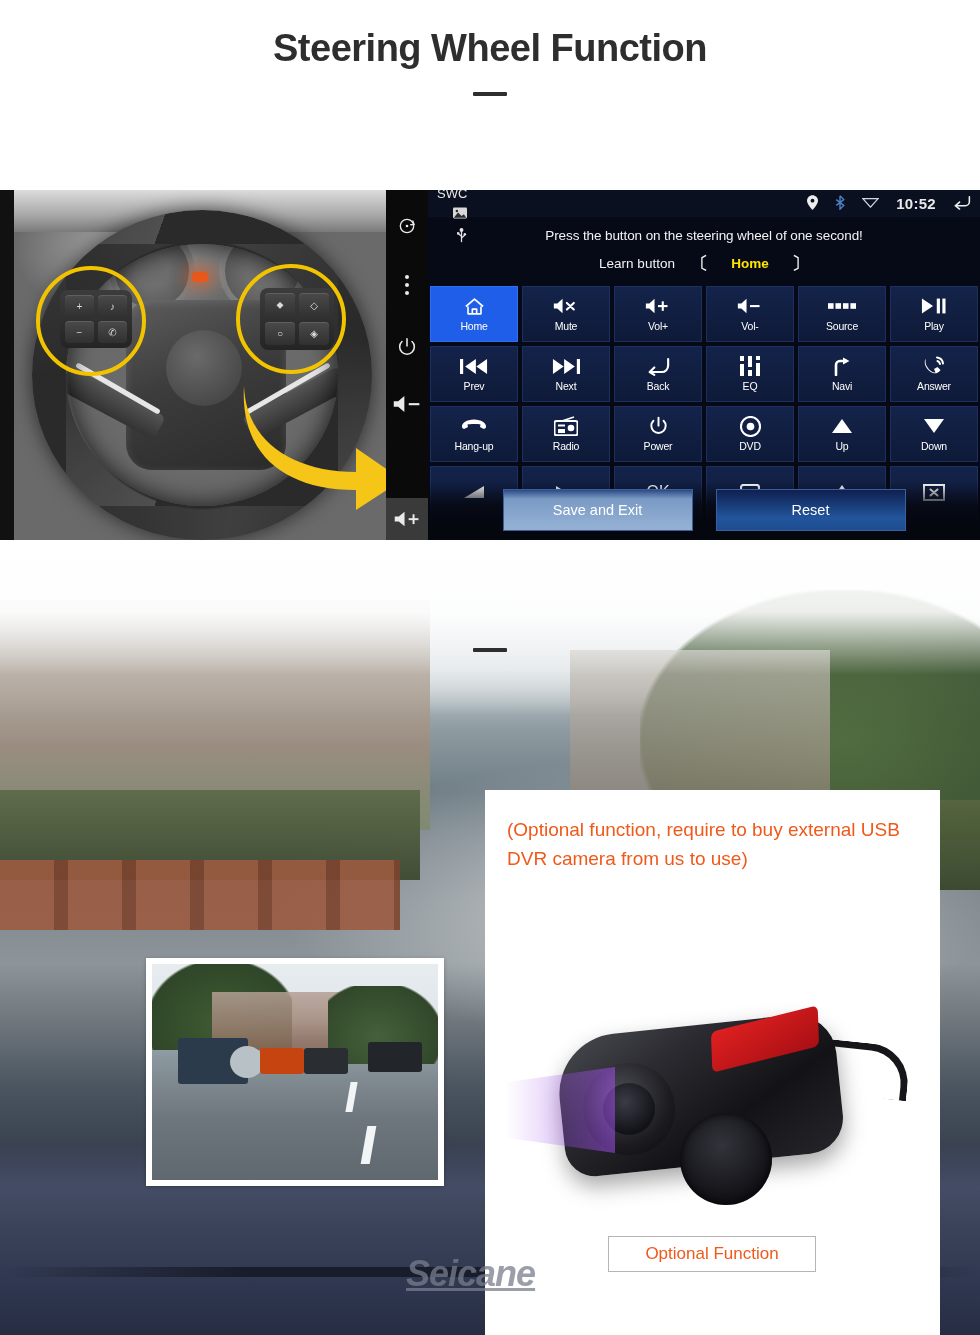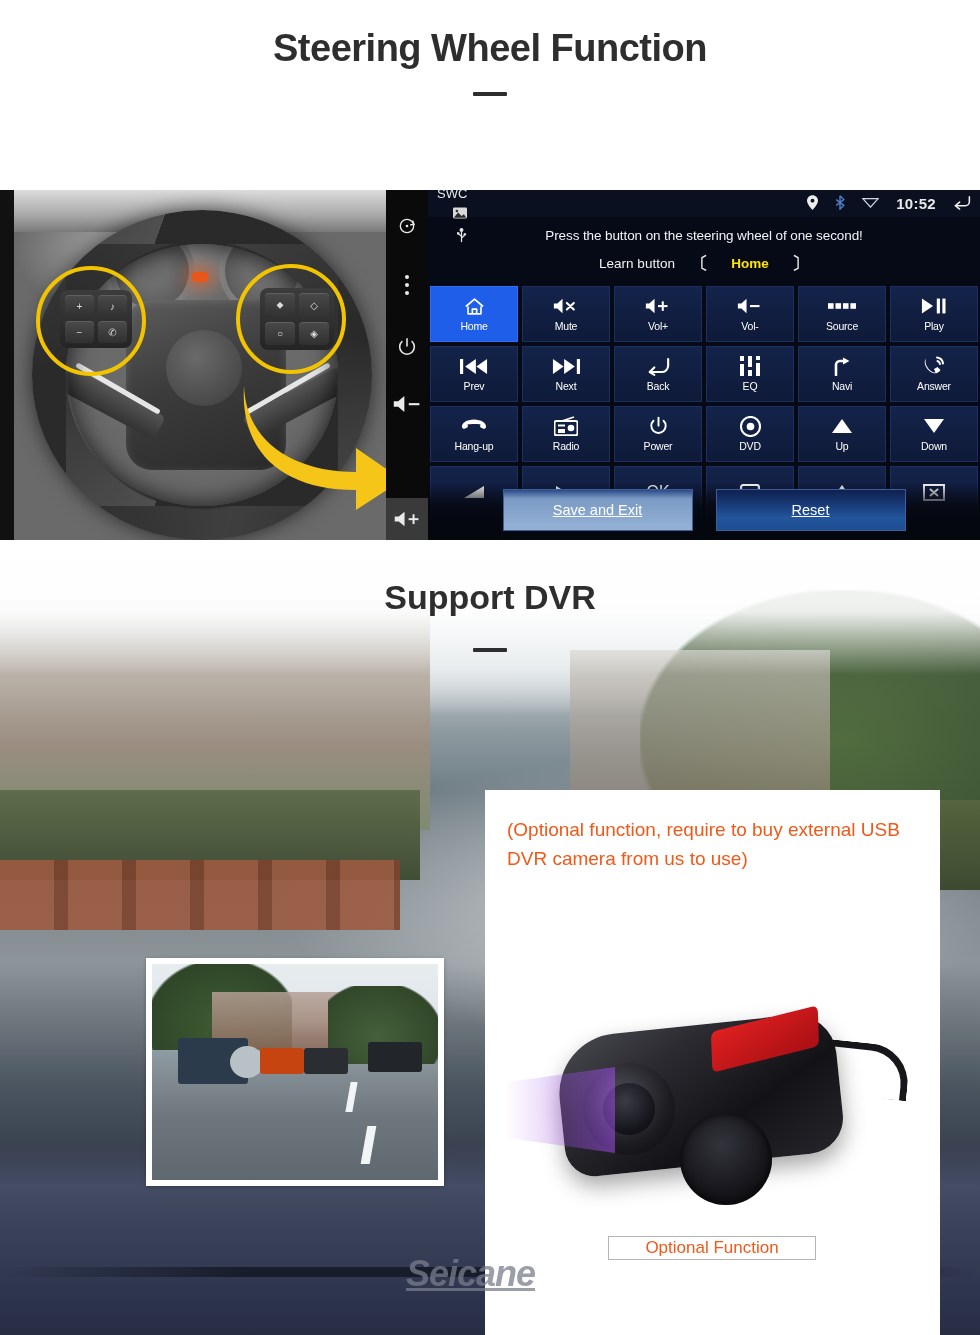--- a/index.html
+++ b/index.html
@@ -112,21 +112,21 @@
   .gbtn.active { background:#1f5ee8; border-color:#2f6ef5; }
   .gbtn .lbl { font-size:10.5px; letter-spacing:-.2px; }
   .gbtn .ico { height:20px; display:flex; align-items:center; justify-content:center; }
 
   .grid-mask { position:absolute; left:0; bottom:0; width:594px; height:58px;
     background:linear-gradient(180deg, rgba(5,7,15,0) 0%, rgba(5,7,15,.86) 42%, #05070f 72%); }
   .action-bar { position:absolute; left:42px; bottom:7px; width:552px; height:44px;
     display:flex; gap:23px; justify-content:center; }
   .act {
     width:190px; height:42px; display:flex; align-items:center; justify-content:center;
-    color:#fff; font-size:14.5px; border:1px solid #3b5f9c;text-decoration:underline;
+    color:#fff; font-size:14.5px; border:1px solid #3b5f9c;
   }
   .act.save  { background:linear-gradient(#2b4a86,#7a9ac4 22%,#93b0d4 92%); color:#fff; }
   .act.reset { background:linear-gradient(#0f2050,#22559c 70%,#1d4d91); }
 
   
   .dvr { position:absolute; left:0; top:560px; width:980px; height:775px; overflow:hidden; }
   .dvr-bg {
     position:absolute; inset:0;
     background:
       
@@ -209,21 +209,21 @@
     background:radial-gradient(circle at 42% 36%, #3b3b46, #121218 70%); }
   .cam-speaker { position:absolute; left:175px; top:118px; width:92px; height:92px; border-radius:50%;
     background:radial-gradient(circle at 45% 35%, #33333b, #111116 70%);
     box-shadow:inset 0 0 10px rgba(0,0,0,.8); }
   .cam-beam { position:absolute; left:0px; top:72px; width:110px; height:86px;
     background:linear-gradient(90deg, rgba(150,70,230,.0), rgba(160,80,235,.55));
     clip-path:polygon(0 18%,100% 0,100% 100%,0 82%); }
   .cam-cable { position:absolute; left:318px; top:48px; width:86px; height:54px;
     border-top:7px solid #17171b; border-right:7px solid #17171b; border-radius:0 40px 0 0; transform:rotate(6deg); }
 
-  .opt-box { position:absolute; left:608px; top:1236px; width:208px; height:24px;
+  .opt-box { position:absolute; left:608px; top:1236px; width:208px; height:36px;
     border:1px solid #b5b5b5; background:#fff;
     display:flex; align-items:center; justify-content:center;
     color:#f0591a; font-size:17px; }
   .wm-dvr { position:absolute; left:406px; top:1253px; width:230px; height:44px;
     font-style:italic; font-weight:bold; font-size:36px; color:rgba(120,126,140,.75);
     letter-spacing:-1px; pointer-events:none;text-decoration:underline; }
 </style>
 </head>
 <body>
 
@@ -620,21 +620,20 @@
       <div class="hedge-l"></div>
       <div class="wall-l"></div>
       <div class="hedge-r"></div>
       <div class="lane"></div>
       <div class="lane l2"></div>
       <div class="dash-board"></div>
       <div class="dash-edge"></div>
     </div>
     <div class="dvr-veil"></div>
 
-    <div class="dvr-title">Support DVR</div>
     <div class="dvr-rule"></div>
   </div>
 
   <div class="inset">
     <div class="inset-img">
       <div class="ii-trees"></div>
       <div class="ii-houses"></div>
       <div class="ii-trees2"></div>
       <div class="ii-car" style="left:26px;top:74px;width:70px;height:46px;background:#2c3b4b;"></div>
       <div class="ii-car" style="left:78px;top:82px;width:34px;height:32px;background:#b8c2c6;border-radius:50%;"></div>

